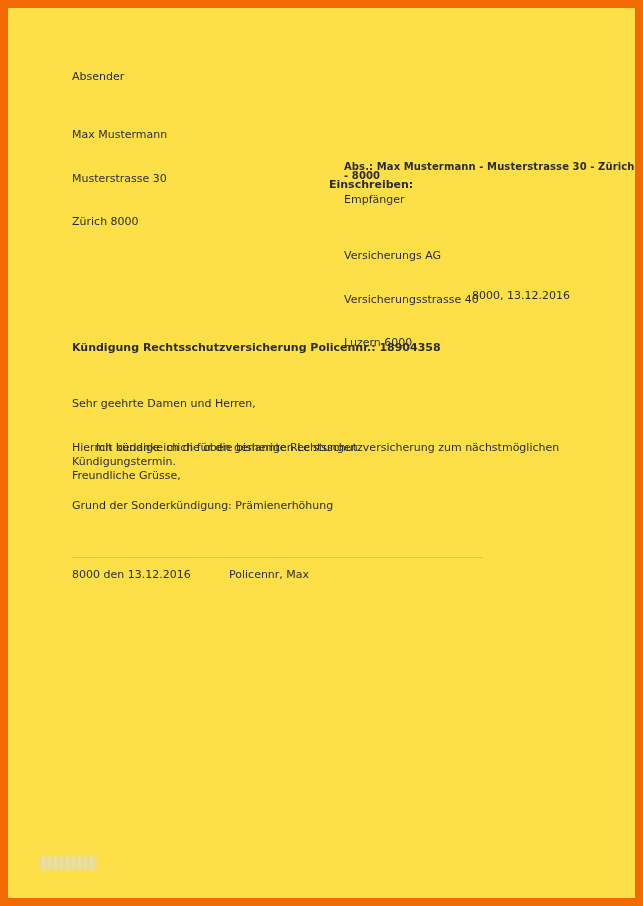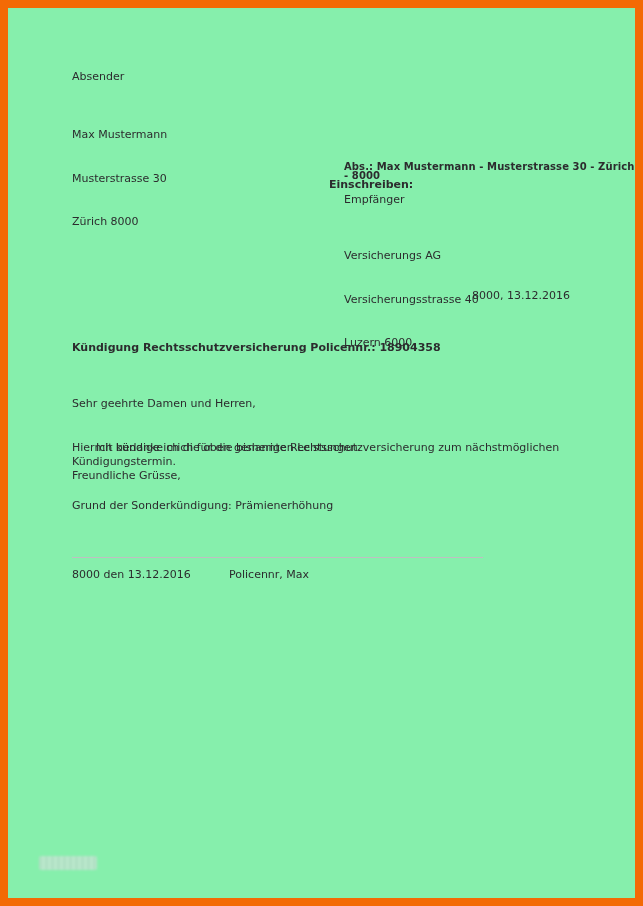--- a/index.html
+++ b/index.html
@@ -6,21 +6,21 @@
   body {
     width: 643px; height: 906px;
     font-family: "DejaVu Sans", "Liberation Sans", sans-serif;
     background: #ffffff;
   }
   .page-frame {
     position: relative;
     width: 643px; height: 906px;
     box-sizing: border-box;
     border: 8px solid #f36a05;
-    background: #86efac;
+    background: #fde047;
     overflow: hidden;
     color: #2c2c2e;
   }
   .abs { position: absolute; }
   .txt { font-size: 11px; line-height: 14.5px; white-space: pre; }
   .bold { font-weight: bold; }
 
   .sender-label      { left: 64px; top: 62px; }
   .sender-block      { left: 64px; top: 91px; }
   .return-line       { left: 336px; top: 154px; font-size: 10px; font-weight: bold; line-height: 9px; letter-spacing: 0.1px; }

